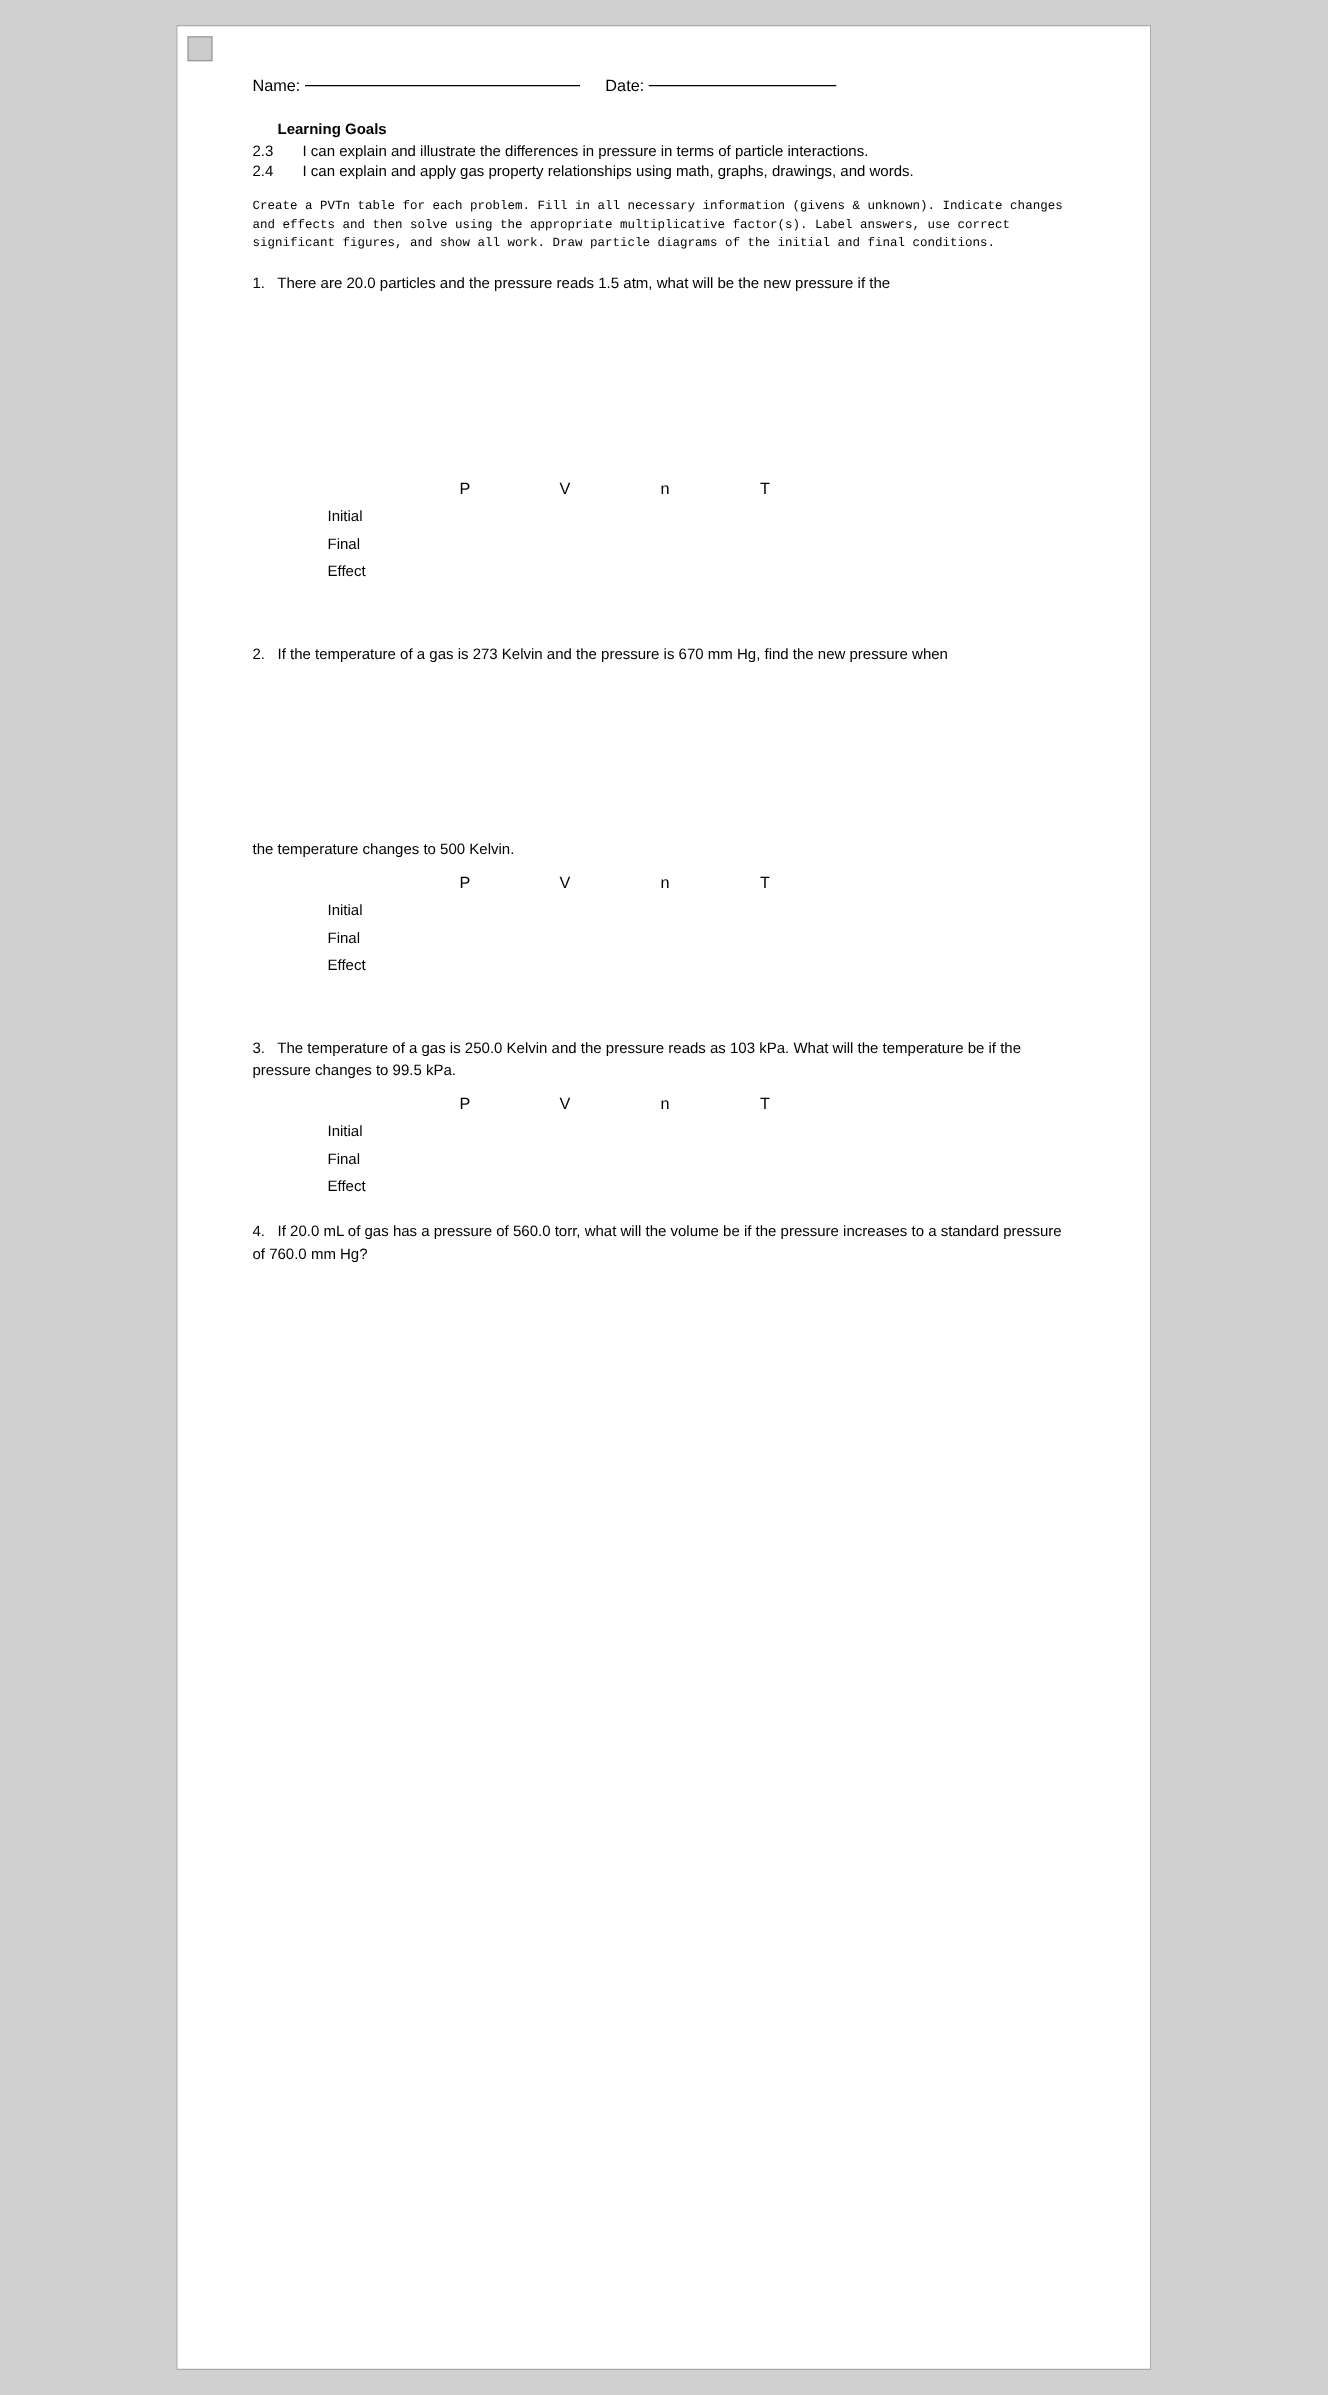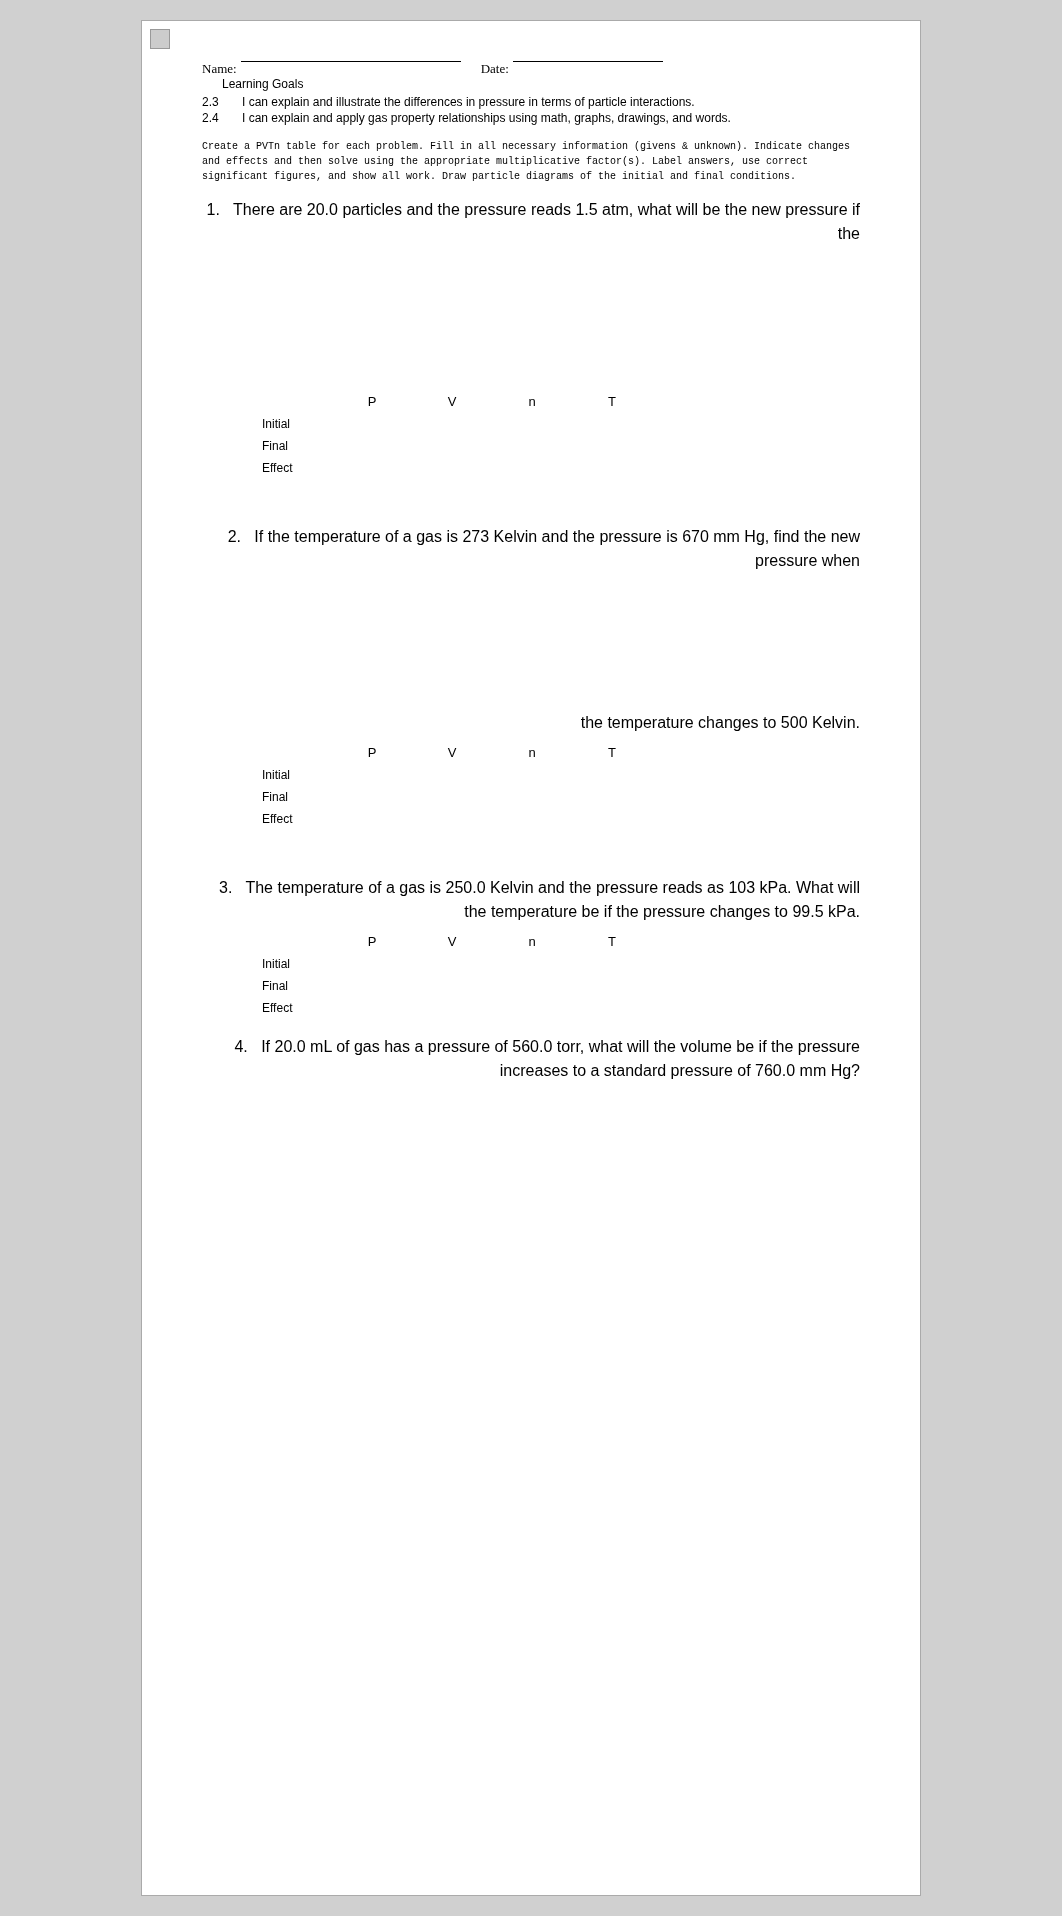--- a/index.html
+++ b/index.html
@@ -30,24 +30,24 @@
       top: 8px;
       left: 8px;
       width: 20px;
       height: 20px;
       background: #ccc;
       border: 1px solid #999;
     }
 
     .name-date-row {
       display: flex;
-      align-items: flex-start;
+      align-items: center;
       margin-top: 10px;
+      margin-bottom: 20px;
       font-size: 13px;
-      font-family: Liberation Serif, serif;
     }
 
     .name-label {
       margin-right: 4px;
     }
 
     .name-line {
       border-bottom: 1px solid #000;
       width: 220px;
       display: inline-block;
@@ -66,21 +66,21 @@
 
     .worksheet-title {
       text-align: center;
       font-size: 20px;
       font-weight: normal;
       margin-bottom: 12px;
     }
 
     .learning-goals-header {
       font-size: 12px;
-      font-weight: normal;
+      font-weight: bold;
       margin-bottom: 4px;
       padding-left: 20px;
     }
 
     .learning-goal-item {
       font-size: 12px;
       display: flex;
       margin-bottom: 2px;
     }
 
@@ -95,24 +95,23 @@
 
     .instructions {
       font-size: 10px;
       margin-top: 14px;
       margin-bottom: 14px;
       line-height: 1.5;
       font-family: Liberation Mono, monospace;
     }
 
     .question {
-      font-size: 16px;
+      font-size: 12px;
       margin-bottom: 8px;
       line-height: 1.5;
-      text-align: right;
     }
 
     .pvtn-table {
       margin-top: 10px;
       margin-bottom: 20px;
       margin-left: 60px;
     }
 
     .pvtn-header-row {
       display: flex;

